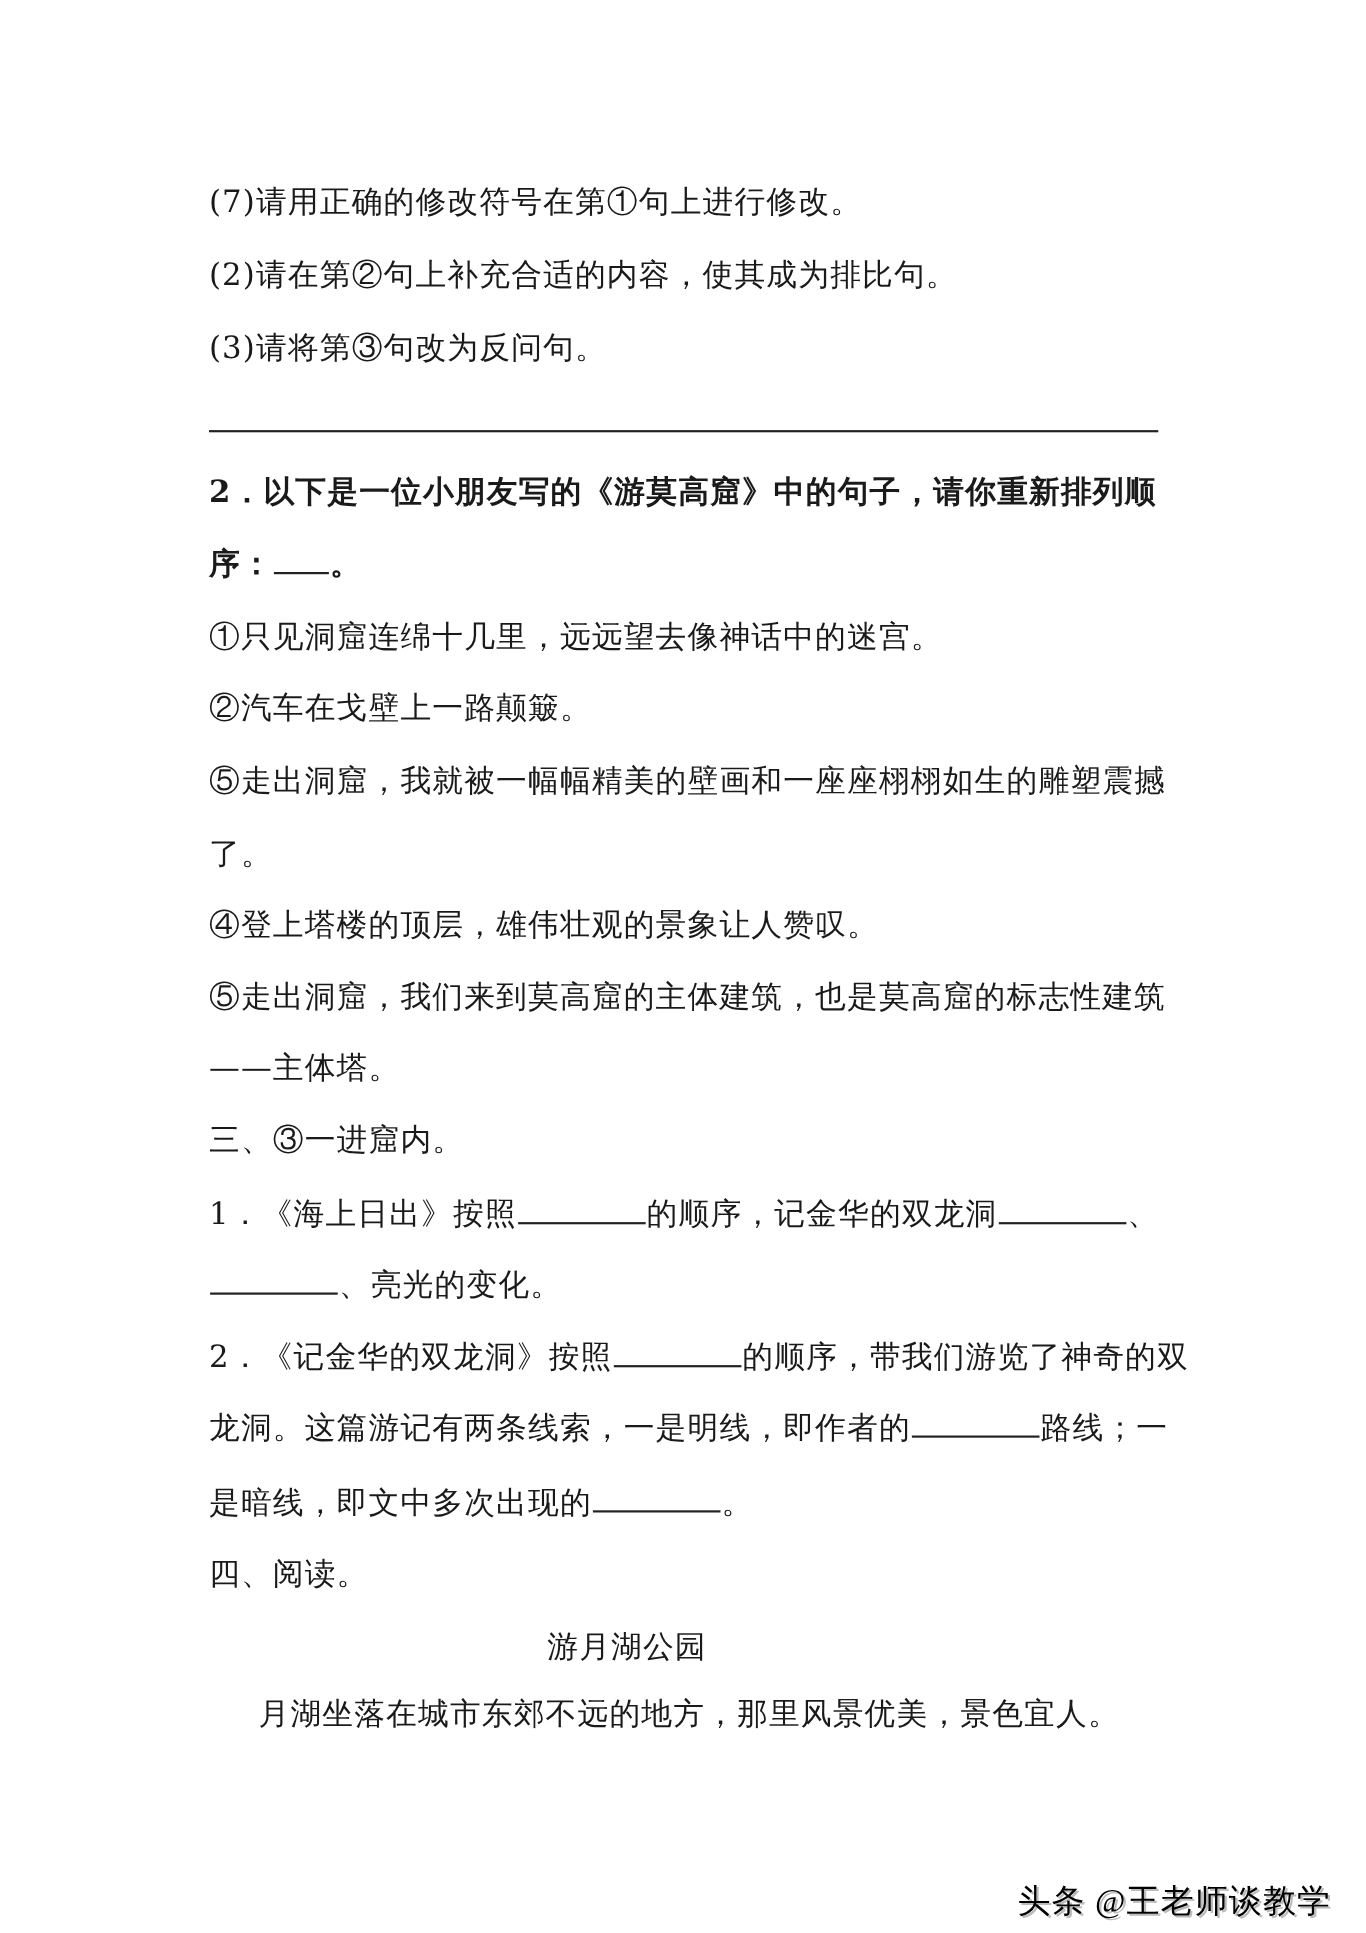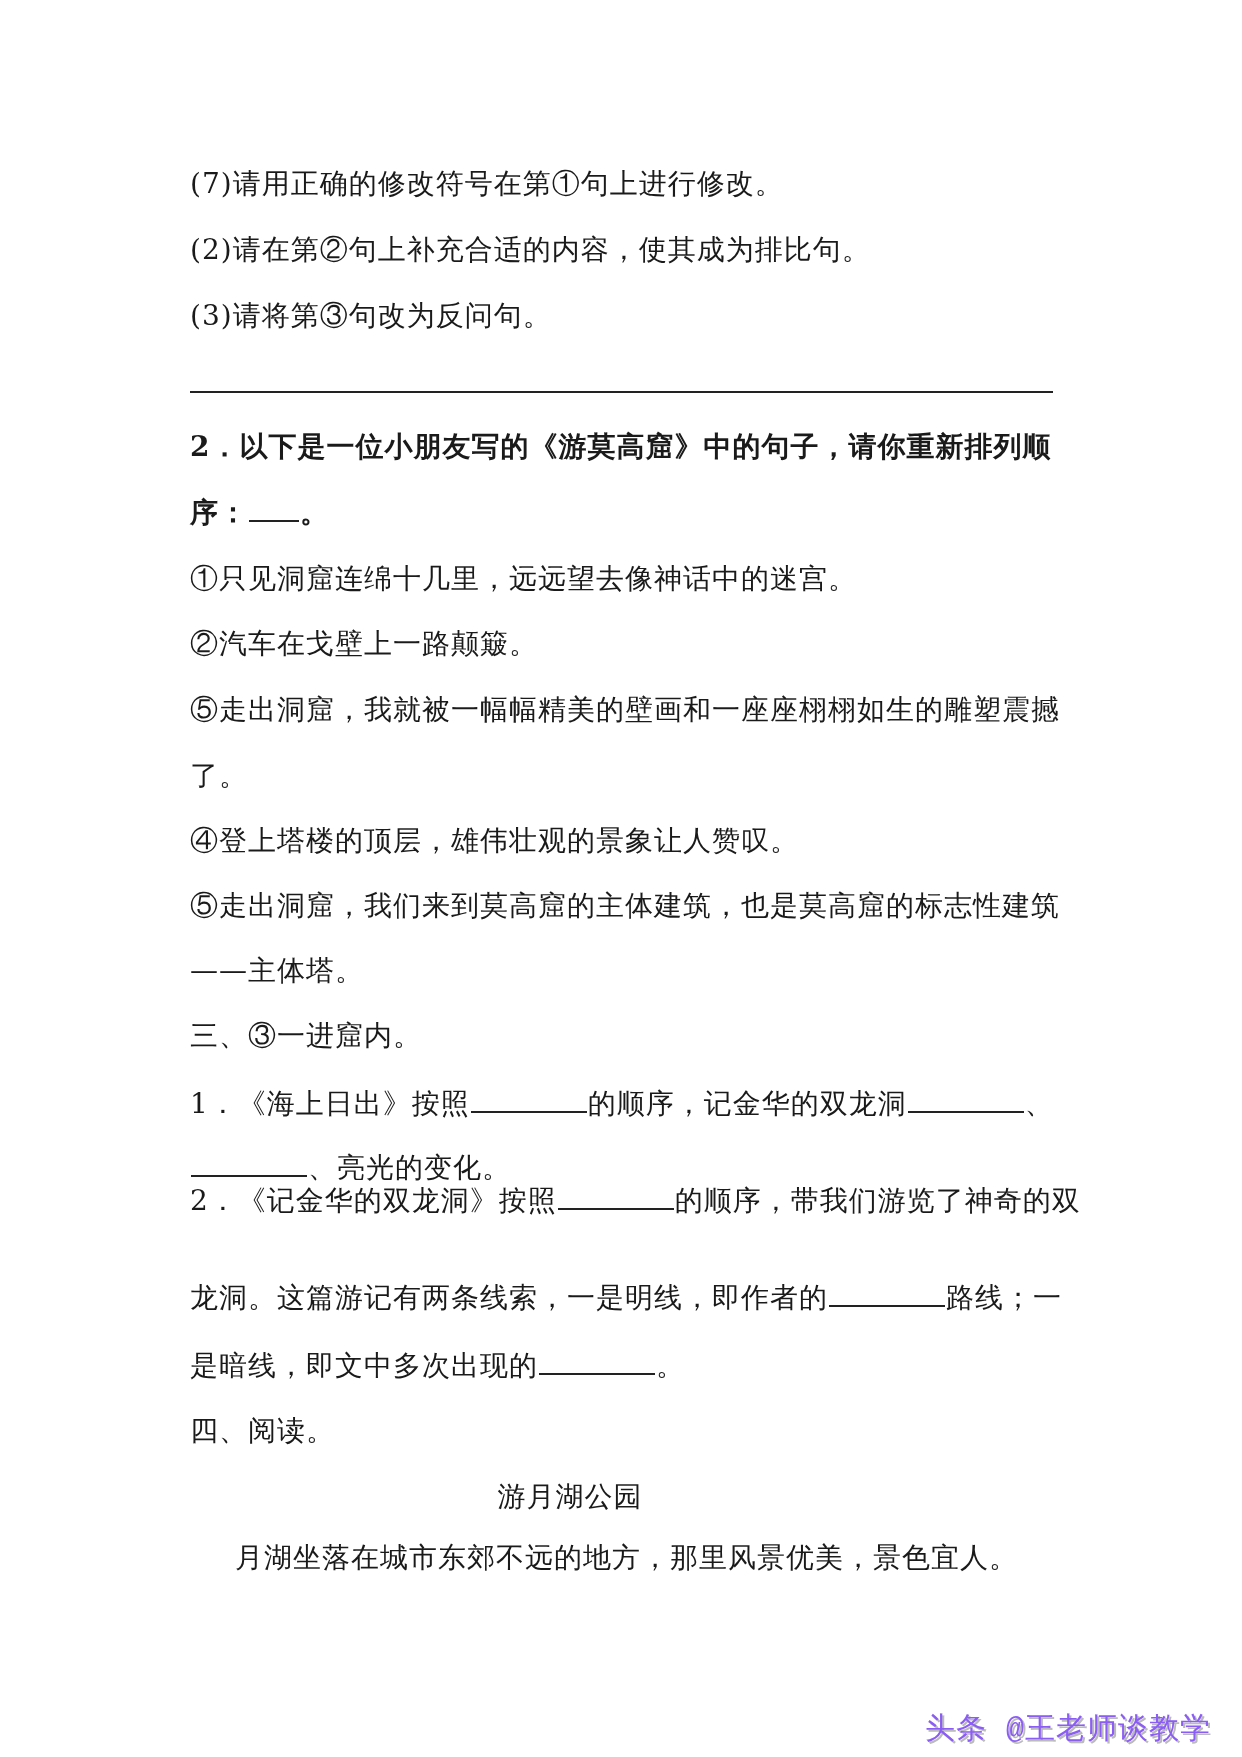--- a/index.html
+++ b/index.html
@@ -20,22 +20,22 @@
   .rule {
     position: absolute; left: 190px; width: 863px; top: 391px;
     border-top: 2px solid #222;
   }
   .title {
     position: absolute; left: 0; width: 1140px; text-align: center;
     font-size: 28px; line-height: 34px; top: 1480px; letter-spacing: 1px;
   }
   .watermark {
     position: absolute; left: 925px; top: 1708px;
-    font-family: Liberation Mono, monospace;
-    font-size: 30px; color: #8b5cf6;
+    font-family: Liberation Serif, serif;
+    font-size: 30px; color: #000000;
     text-shadow: 2px 2px 0 #bbb; letter-spacing: 1px;
   }
 </style>
 </head>
 <body>
 
 <div>
 
   <div class="line" style="top:167px">(7)请用正确的修改符号在第①句上进行修改。</div>
   <div class="line" style="top:233px">(2)请在第②句上补充合适的内容，使其成为排比句。</div>
@@ -58,21 +58,21 @@
 
   <div class="line" style="top:1019px">三、③一进窟内。</div>
 
   <div class="line" style="top:1087px">
     <span>1．《海上日出》按照</span><span class="blank" style="width:116px"></span><span>的顺序，记金华的双龙洞</span><span class="blank" style="width:116px"></span><span>、</span>
   </div>
   <div class="line" style="top:1151px">
     <span class="blank" style="width:116px"></span><span>、亮光的变化。</span>
   </div>
 
-  <div class="line" style="top:1184px">
+  <div class="line" style="top:1217px">
     <span>2．《记金华的双龙洞》按照</span><span class="blank" style="width:116px"></span><span>的顺序，带我们游览了神奇的双</span>
   </div>
   <div class="line" style="top:1281px">
     <span>龙洞。这篇游记有两条线索，一是明线，即作者的</span><span class="blank" style="width:116px"></span><span>路线；一</span>
   </div>
   <div class="line" style="top:1349px">
     <span>是暗线，即文中多次出现的</span><span class="blank" style="width:116px"></span><span>。</span>
   </div>
 
   <div class="line" style="top:1414px">四、阅读。</div>

